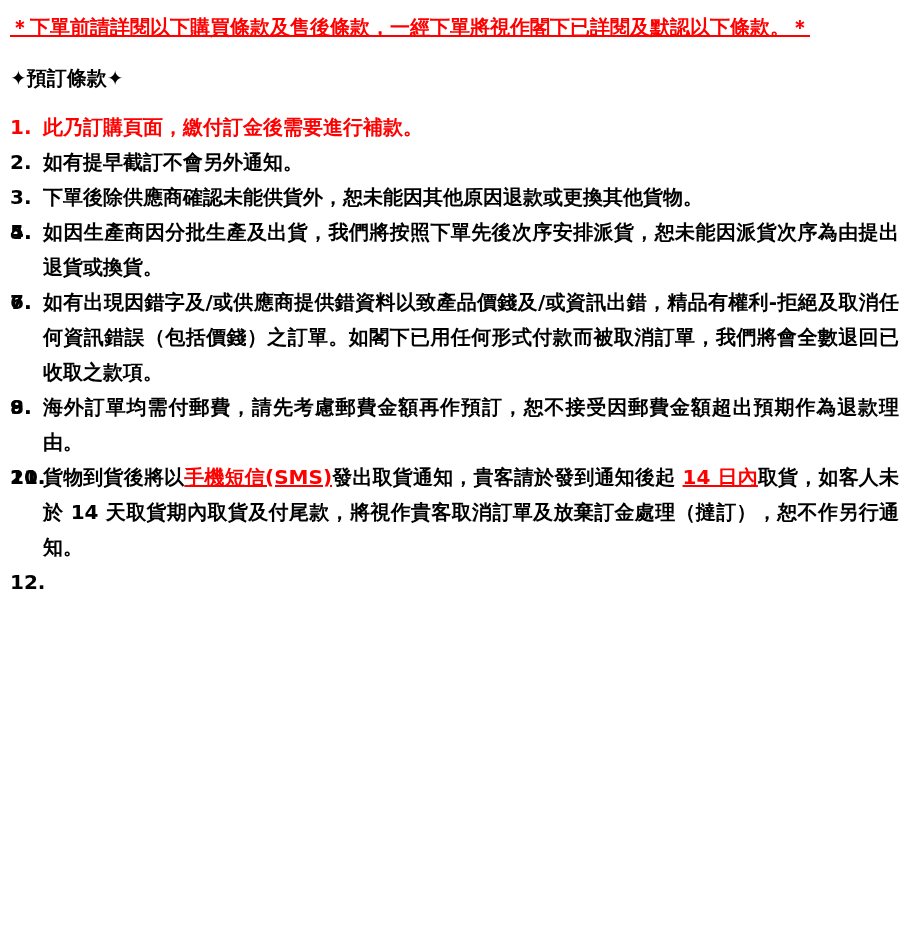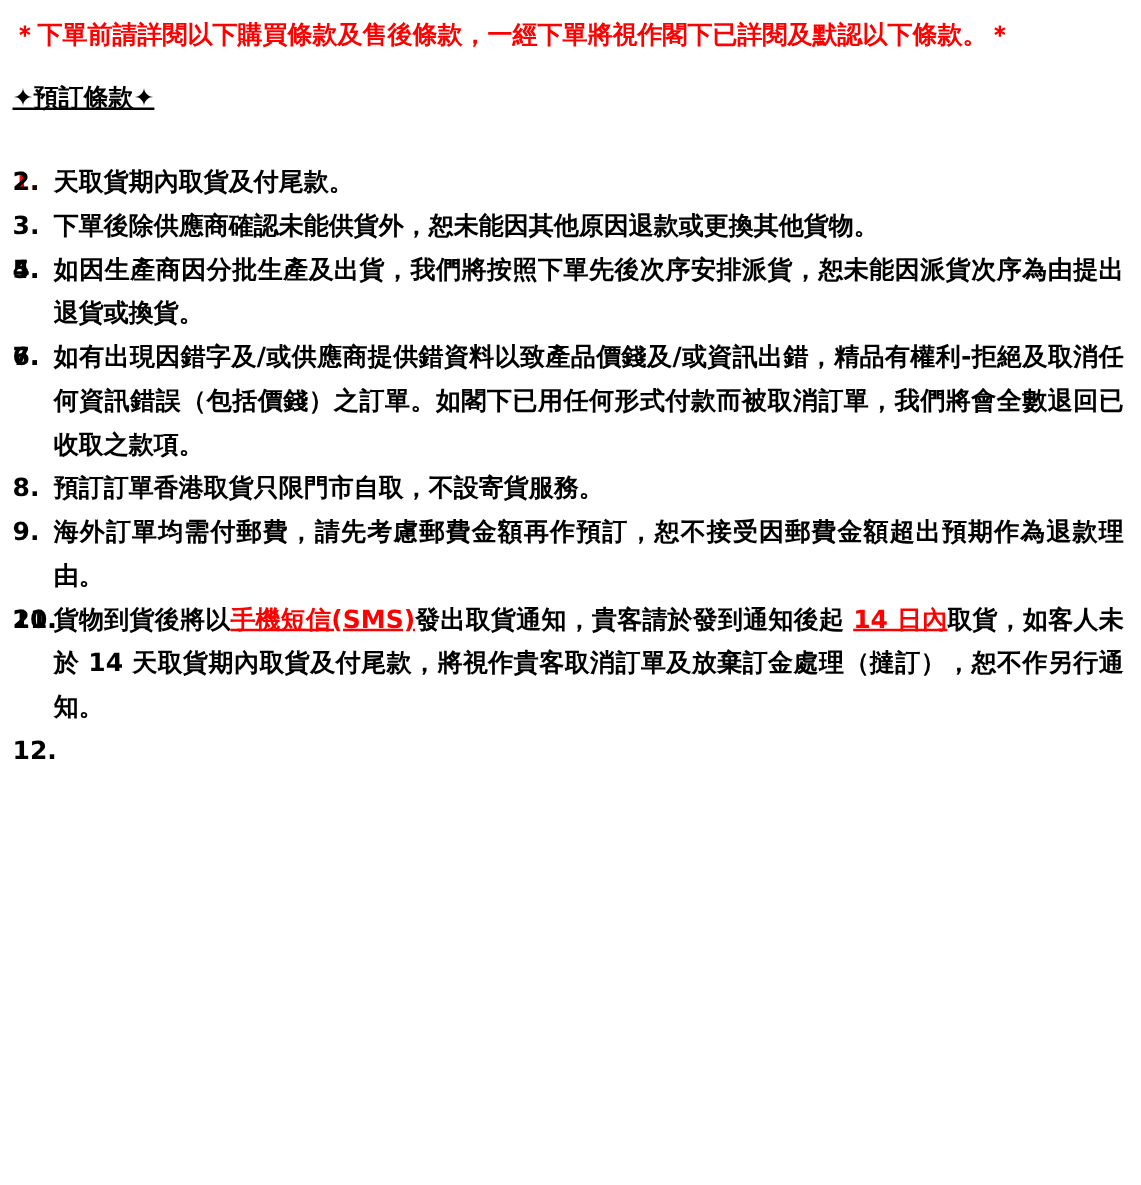--- a/index.html
+++ b/index.html
@@ -11,26 +11,26 @@
     min-height: 948px;
     font-family: "DejaVu Sans", "Liberation Sans", sans-serif;
     font-weight: 700;
     color: var(--ink);
     font-size: 20px;
     line-height: 35px;
   }
   .page { padding: 8px 14px 10px 10px; }
   .warning {
     color: var(--red);
+    text-decoration: underline;
     margin: 2px 0 16px 0;
   }
   .section-title {
     display: inline-block;
-    text-decoration: underline;
-    margin: 0 0 32px 0;
+    margin: 0 0 14px 0;
   }
   .terms-list { display: block; }
   .term {
     position: relative;
     padding-left: 33px;
     text-align: justify;
   }
   .term .num { position: absolute; left: 0; top: 0; }
   .term.first-red, .term.first-red .num { color: var(--red); }
   .seg-normal { color: inherit; }
@@ -39,26 +39,26 @@
 </style>
 </head>
 <body>
 
 <div class="page">
   <div class="warning">＊下單前請詳閱以下購買條款及售後條款，一經下單將視作閣下已詳閱及默認以下條款。＊</div>
   <div>
     <span class="section-title">✦預訂條款✦</span>
   </div>
   <div class="terms-list">
-      <div class="term first-red"><span class="num">1.</span></div>
-      <div class="term"><span class="num">2.</span><span class="seg-normal">天取貨期內取貨及付尾款。</span></div>
+      <div class="term first-red"><span class="num">1.</span><span class="seg-red">此乃訂購頁面，繳付訂金後需要進行補款。</span></div>
+      <div class="term"><span class="num">2.</span><span class="seg-normal">如有提早截訂不會另外通知。</span></div>
       <div class="term"><span class="num">3.</span><span class="seg-normal">下單後除供應商確認未能供貨外，恕未能因其他原因退款或更換其他貨物。</span></div>
       <div class="term"><span class="num">4.</span></div>
       <div class="term"><span class="num">5.</span><span class="seg-normal">如因生產商因分批生產及出貨，我們將按照下單先後次序安排派貨，恕未能因派貨次序為由提出退貨或換貨。</span></div>
       <div class="term"><span class="num">6.</span></div>
       <div class="term"><span class="num">7.</span><span class="seg-normal">如有出現因錯字及/或供應商提供錯資料以致產品價錢及/或資訊出錯，精品有權利-拒絕及取消任何資訊錯誤（包括價錢）之訂單。如閣下已用任何形式付款而被取消訂單，我們將會全數退回已收取之款項。</span></div>
-      <div class="term"><span class="num">8.</span><span class="seg-normal">預訂訂單香港取貨只限門市自取，不設寄貨服務。</span></div>
+      <div class="term"><span class="num">8.</span></div>
       <div class="term"><span class="num">9.</span><span class="seg-normal">海外訂單均需付郵費，請先考慮郵費金額再作預訂，恕不接受因郵費金額超出預期作為退款理由。</span></div>
       <div class="term"><span class="num">20.</span></div>
       <div class="term"><span class="num">11.</span><span class="seg-normal">貨物到貨後將以</span><span class="seg-red-underline">手機短信(SMS)</span><span class="seg-normal">發出取貨通知，貴客請於發到通知後起 </span><span class="seg-red-underline">14 日內</span><span class="seg-normal">取貨，如客人未於 14 天取貨期內取貨及付尾款，將視作貴客取消訂單及放棄訂金處理（撻訂），恕不作另行通知。</span></div>
       <div class="term"><span class="num">12.</span></div>
     </div>
 </div>
 
 </body></html>

